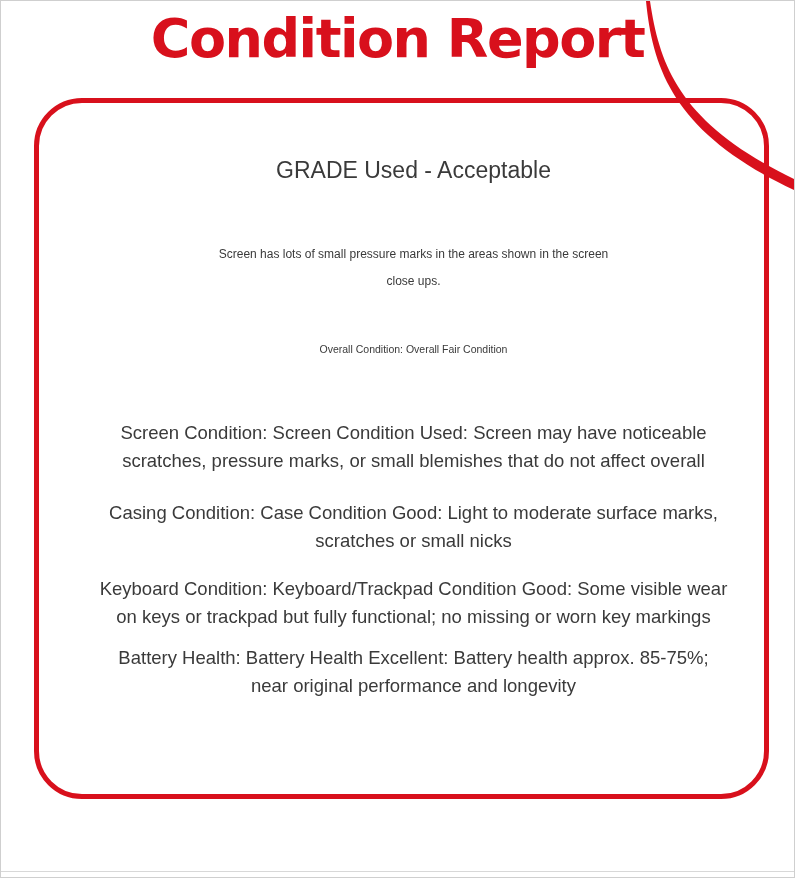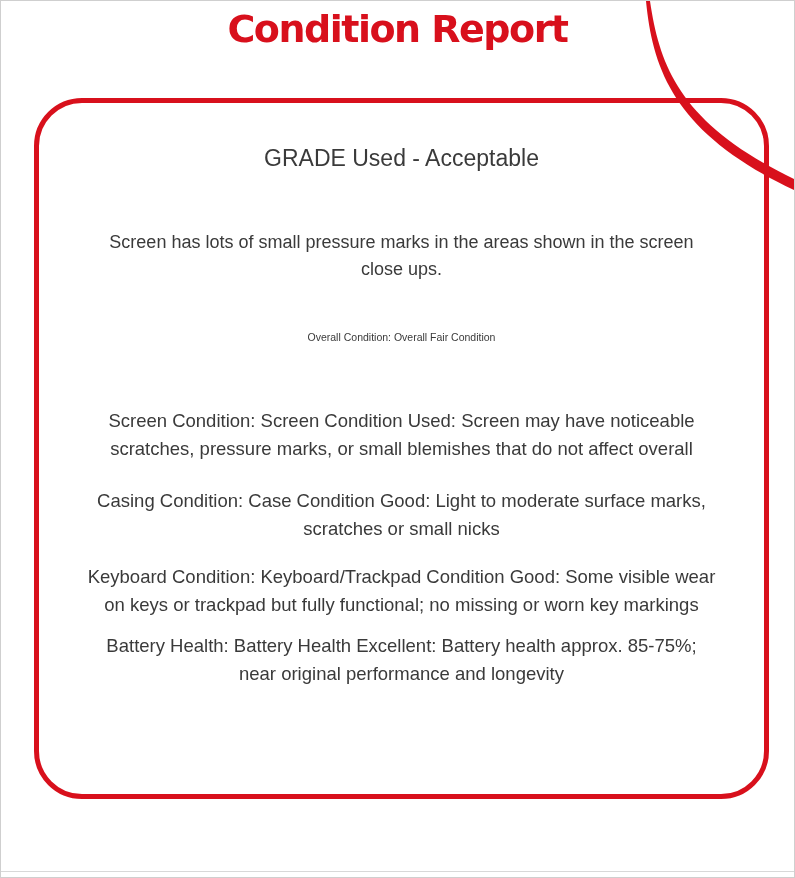--- a/index.html
+++ b/index.html
@@ -18,21 +18,21 @@
     overflow: hidden;
   }
   .page-title {
     position: absolute;
     top: 6px;
     left: 0;
     width: 100%;
     text-align: center;
     font-family: "DejaVu Sans", "Liberation Sans", sans-serif;
     font-weight: bold;
-    font-size: 38px;
+    font-size: 54px;
     letter-spacing: -1.5px;
     color: var(--red);
     margin: 0;
   }
   .swoosh-svg {
     position: absolute;
     top: 0;
     left: 0;
     width: 795px;
     height: 878px;
@@ -50,30 +50,30 @@
     background: transparent;
   }
   .report-card .txt {
     position: absolute;
     left: 50%;
     transform: translateX(-50%);
     width: 690px;
     text-align: center;
     white-space: pre-line;
     color: #3a3a3a;
-    margin: 0;
+    margin: 12px;
   }
   .grade-heading {
     top: 42px;
     font-size: 23px;
     color: #333333;
   }
   .summary-text {
     top: 126px;
-    font-size: 18px;
+    font-size: 12px;
     line-height: 27px;
   }
   .overall-condition-text {
     top: 228px;
     font-size: 10.5px;
     color: #111111;
   }
   .cond-0 { top: 304px; }
   .cond-1 { top: 384px; }
   .cond-2 { top: 460px; }

